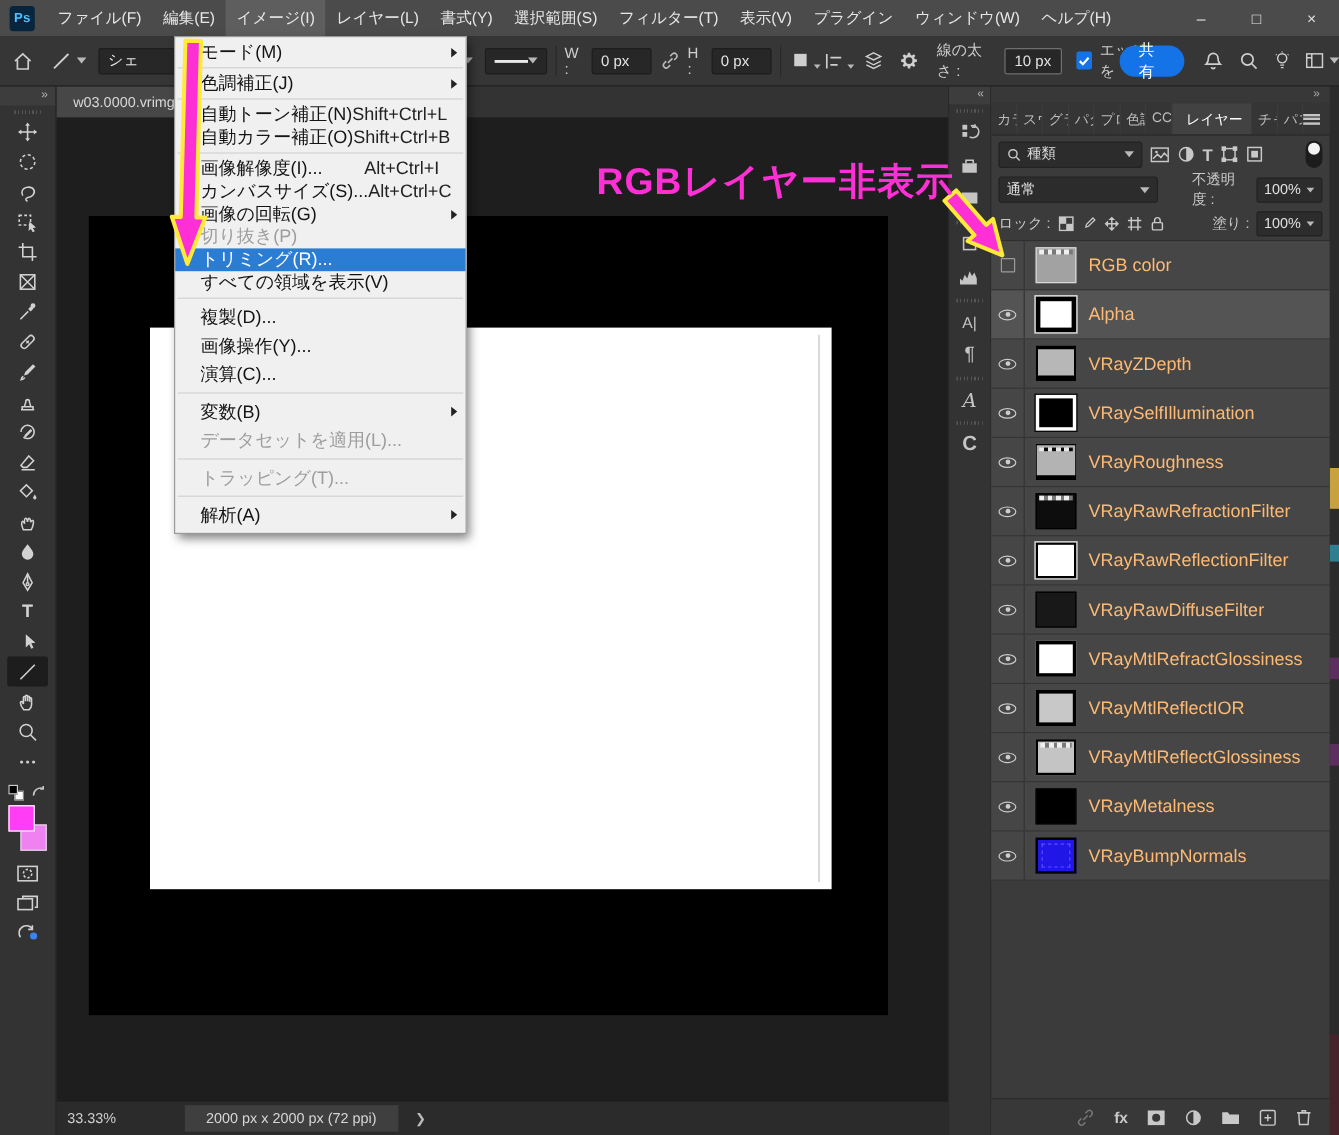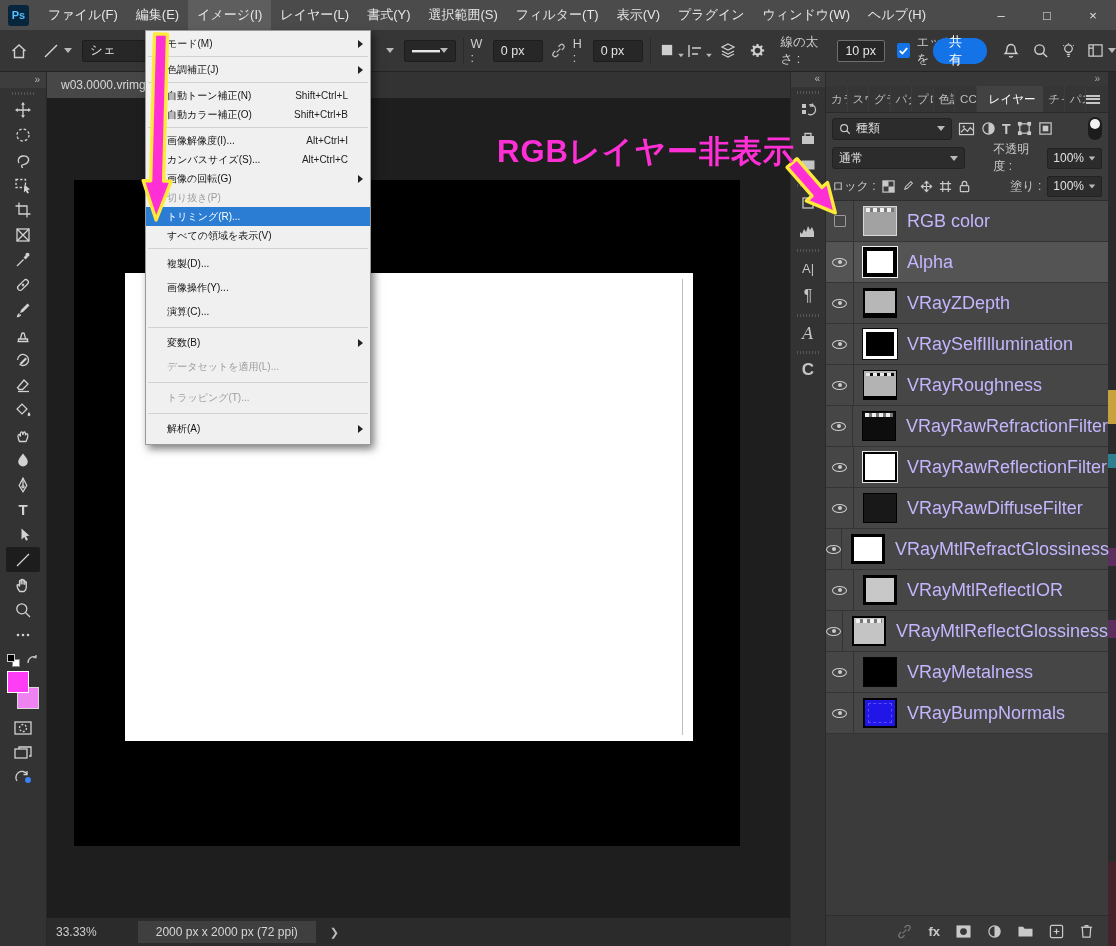--- a/index.html
+++ b/index.html
@@ -36,21 +36,21 @@
   .bg{position:absolute;right:2px;bottom:0;width:22px;height:22px;border:1.5px solid #d9d9d9}
   
   .main{position:absolute;left:47px;top:72px;width:743px;height:874px;background:#1e1e1e}
   .tabrow{height:26px;background:#333333;display:flex}
   .doctab{background:#474747;color:#d8d8d8;font-size:12px;display:flex;align-items:center;padding:0 14px;border-right:1px solid #262626}
   .workspace{position:relative;height:820px;background:#1e1e1e}
   .canvas-black{position:absolute;left:27px;top:82px;width:666px;height:666px;background:#000}
   .doc-white{position:absolute;left:51px;top:93px;width:568px;height:468px;background:#fff}
   .doc-line{position:absolute;right:10px;top:6px;bottom:6px;width:1px;background:#bfbfbf}
   .statusbar{position:absolute;left:0;bottom:0;width:100%;height:28px;background:#2b2b2b;display:flex;align-items:center;color:#cfcfcf;font-size:12px}
-  .status-field{background:#3f3f3f;height:22px;display:flex;align-items:center;padding:0 18px;margin-left:41px;color:#d6d6d6}
+  .status-field{background:#3f3f3f;height:22px;display:flex;align-items:center;padding:0 18px;margin-left:57px;color:#d6d6d6}
   
   .dockstrip{position:absolute;left:790px;top:72px;width:36px;height:874px;background:#333333;border-left:1px solid #2a2a2a;border-right:1px solid #2a2a2a;display:flex;flex-direction:column;align-items:center;color:#c5c5c5;z-index:4}
   .dock-head{width:100%;height:15px;color:#b5b5b5;font-size:10px;text-align:right;padding-right:5px;line-height:14px;background:#3d3d3d}
   .dock-icon{height:28px;display:flex;align-items:center;justify-content:center;font-size:15px}
   .dock-icon svg{stroke:#c5c5c5;fill:none;stroke-width:1.3}
   
   .layerspanel{position:absolute;left:826px;top:72px;width:282px;height:874px;background:#3b3b3b;color:#d6d6d6;z-index:4}
   .lp-minihead{height:14px;background:#383838;color:#a9a9a9;font-size:10px;text-align:right;padding-right:8px;line-height:13px}
   .lp-tabs{height:27px;background:#353535;border-bottom:1px solid #2a2a2a;display:flex;align-items:stretch;font-size:11.5px;color:#bdbdbd;overflow:hidden}
   .lp-tab{width:23px;overflow:hidden;display:flex;align-items:center;padding-left:5px;white-space:nowrap;border-right:1px solid #3c3c3c}
@@ -82,28 +82,28 @@
   .t-rough{background:#b3b3b3;border:1px solid #000;border-bottom-width:4px}
   .t-rawrefr{background:#0d0d0d;border:1px solid #000}
   .t-rawrefl{background:#fff;border:2px solid #000;outline:1px solid #e8e8e8}
   .t-rawdiff{background:#181818;border:1px solid #000}
   .t-mtlrefr{background:#fff;border:3px solid #000}
   .t-ior{background:#c8c8c8;border:3px solid #000}
   .t-mtlrefl{background:#c4c4c4;border:2px solid #000}
   .t-metal{background:#000;border:1px solid #050505}
   .t-bump{background:#2016e8;border:2px solid #000}
   .t-bump::after{content:"";position:absolute;inset:3px;border:1px dashed #5a4cff}
-  .layer-name{margin-left:10px;font-size:18px;color:#c4b5fd;white-space:nowrap}
+  .layer-name{margin-left:10px;font-size:15px;color:#fdba74;white-space:nowrap}
   .lp-bottom{position:absolute;left:0;bottom:0;width:100%;height:31px;background:#383838;border-top:1px solid #2c2c2c;display:flex;align-items:center;justify-content:flex-end;gap:15px;padding-right:14px}
   .lp-bottom svg{stroke:#c9c9c9;fill:none;stroke-width:1.3}
   .fx-txt{font-weight:bold;font-size:13px;color:#c9c9c9}
   
   .edgestrip{position:absolute;left:1108px;top:72px;width:8px;height:874px;background:#2b2b2b;z-index:3}
   
-  .menu-dd{position:absolute;left:145px;top:30px;width:226px;background:#f0f0f0;border:1px solid #9a9a9a;box-shadow:3px 4px 8px rgba(0,0,0,.5);padding:3px 0;z-index:50;font-size:10px;color:#141414}
+  .menu-dd{position:absolute;left:145px;top:30px;width:244px;background:#f0f0f0;border:1px solid #9a9a9a;box-shadow:3px 4px 8px rgba(0,0,0,.5);padding:3px 0;z-index:50;font-size:15px;color:#141414}
   .mi{height:19px;display:flex;align-items:center;padding:0 8px 0 21px;position:relative}
   .mi.tall{height:24px}
   .ml{flex:none}
   .ms{margin-left:auto;padding-right:14px;color:#222}
   .sub-arrow{position:absolute;right:7px;width:0;height:0;border-top:4px solid transparent;border-bottom:4px solid transparent;border-left:5px solid #222}
   .mi.hl{background:#2b7cd3;color:#fff}
   .mi.dis{color:#9d9d9d}
   .msep{height:1px;background:#d2d2d2;margin:3px 2px}
   
   .overlay-svg{position:absolute;left:0;top:0;z-index:60;pointer-events:none}

